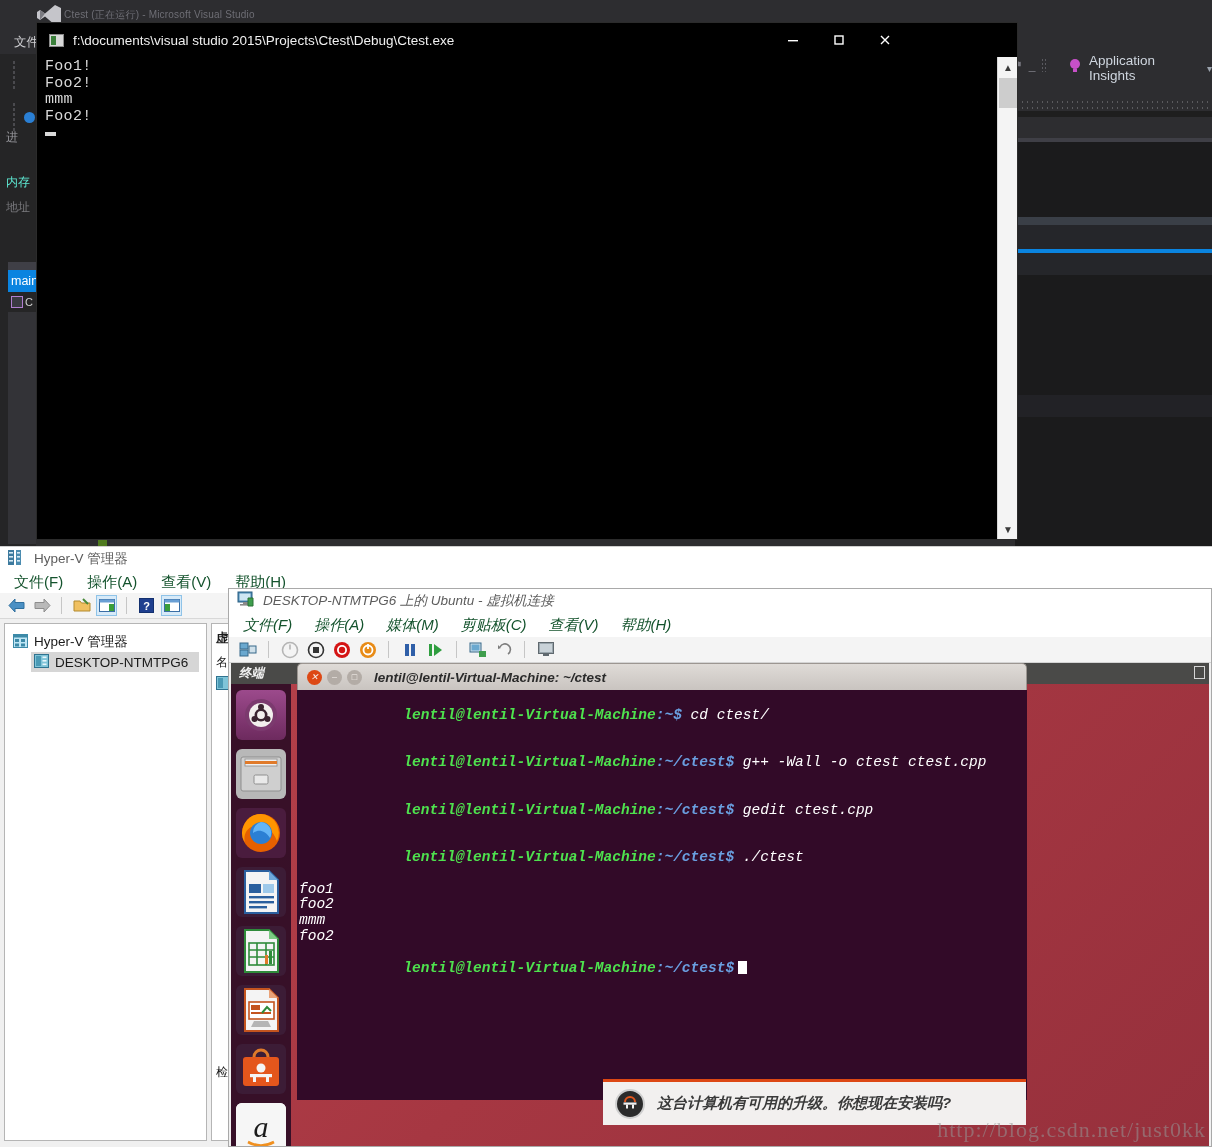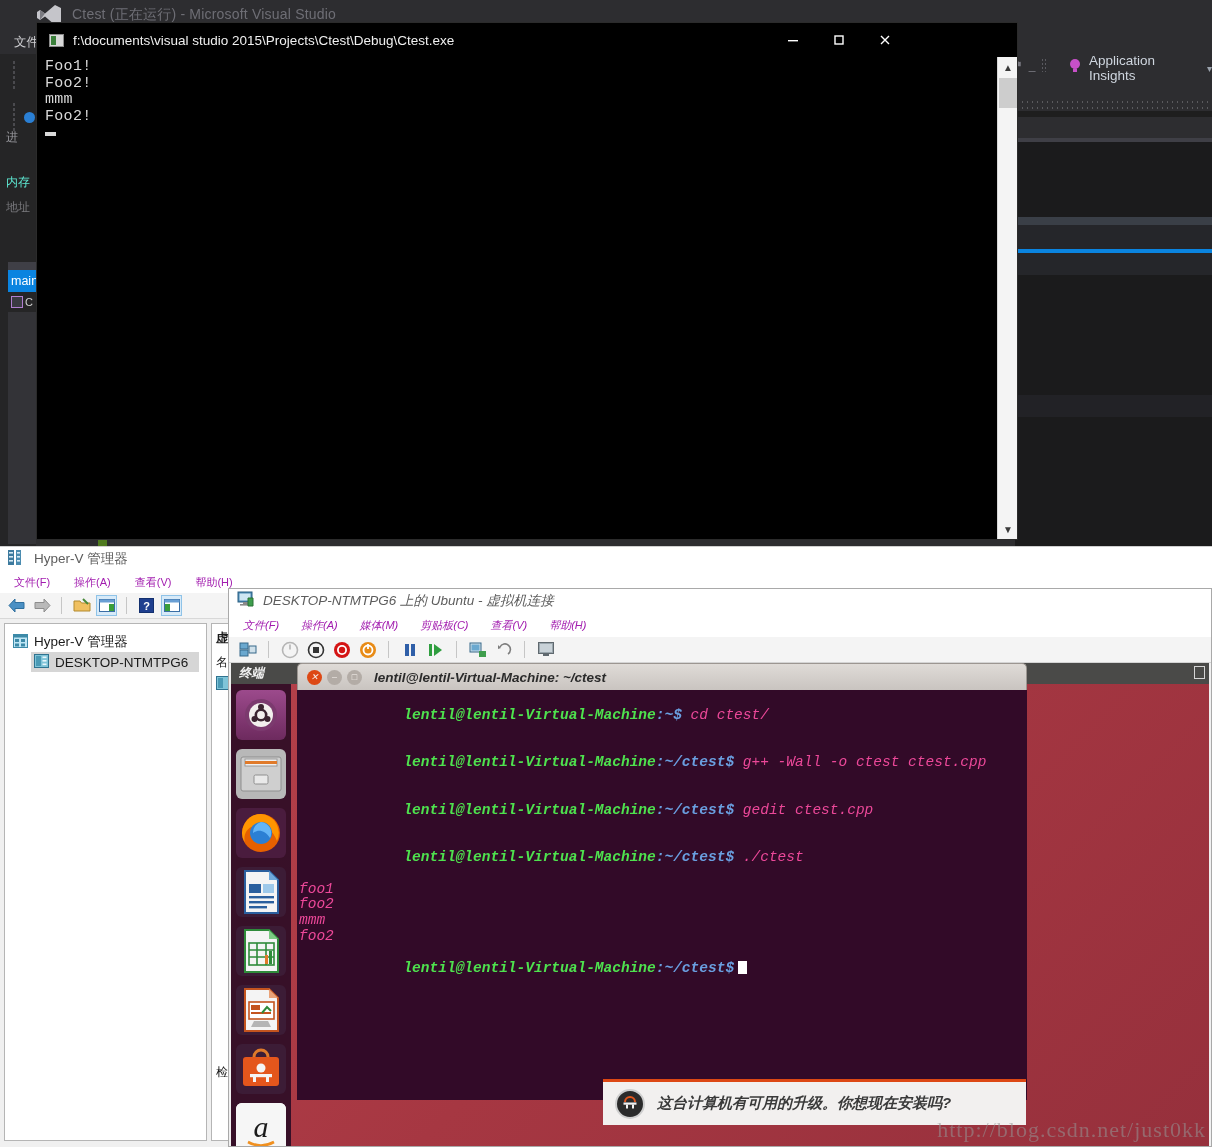--- a/index.html
+++ b/index.html
@@ -7,21 +7,21 @@
     font-family:"Liberation Sans", sans-serif; }
   #root { position:relative; width:1212px; height:1147px; }
 
   
   #vs-window { position:absolute; left:0; top:0; width:1212px; height:546px;
     background:#2d2d30; }
   #vs-titlebar { position:absolute; left:0; top:0; width:1212px; height:30px;
     background:#2d2d30; display:flex; align-items:center; }
   #vs-logo { width:26px; height:22px; margin-left:36px; position:relative; }
   #vs-logo svg { display:block; }
-  #vs-title { margin-left:10px; color:#6e6e75; font-size:14px; letter-spacing:.2px; }
+  #vs-title { margin-left:2px; color:#6e6e75; font-size:10px; letter-spacing:.2px; }
 
   #vs-menubar { position:absolute; left:0; top:30px; width:1212px; height:24px;
     background:#2d2d30; }
   #vs-menu-wen { position:absolute; left:14px; top:34px; color:#cfcfd2; font-size:12.5px; }
 
   #vs-left-rail { position:absolute; left:0; top:54px; width:36px; height:492px;
     background:#252526; }
   .vs-rail-label { position:absolute; left:6px; color:#9b9ba0; font-size:12px;
     white-space:nowrap; }
   #vs-rail-jin { top:75px; }
@@ -103,21 +103,21 @@
   #cs-down { position:absolute; left:0; bottom:0; }
 
   
   #hv-window { position:absolute; left:0; top:546px; width:1212px; height:601px;
     background:#f0f0f0; border-top:1px solid #cfcfcf; }
   #hv-titlebar { position:absolute; left:0; top:0; width:1212px; height:24px;
     background:#ffffff; display:flex; align-items:center; }
   #hv-title { margin-left:10px; color:#5d5d5d; font-size:13.5px; }
   #hv-menubar { position:absolute; left:0; top:24px; width:1212px; height:22px;
     background:#ffffff; display:flex; align-items:center; padding-left:14px; gap:24px; }
-  .hv-menu-item { color:#a21caf; font-size:11px; cursor:default; }
+  .hv-menu-item { color:#14532d; font-size:15px; cursor:default; }
   #hv-toolbar { position:absolute; left:0; top:46px; width:1212px; height:26px;
     background:#f4f4f4; border-bottom:1px solid #d8d8d8;
     display:flex; align-items:center; padding-left:6px; gap:4px; }
   .hv-tb-sep { width:1px; height:17px; background:#c6c6c6; margin:0 5px; }
   .hv-tb-btn { width:21px; height:21px; display:flex; align-items:center;
     justify-content:center; }
   .hv-tb-btn.sel { background:#d7eaf8; border:1px solid #8fc3e8; }
 
   #hv-tree { position:absolute; left:4px; top:76px; width:203px; height:518px;
     background:#ffffff; border:1px solid #b5b5b5; padding:8px 0 0 8px; }
@@ -174,21 +174,21 @@
   #wb-min { background:#b3aca6; }
   #wb-max { background:#b3aca6; }
   #term-title { flex:1; text-align:left; margin-left:12px; color:#2b2b2b;
     font-size:13.5px; font-weight:bold; }
   #term-body { position:absolute; left:0; top:27px; width:730px; height:410px;
     background:#320a28; padding:2px 0 0 2px; overflow:hidden; }
   .tline { font-family:"Liberation Mono", monospace; font-size:14.5px;
     line-height:15.8px; white-space:pre; color:#e6e6e6; }
   .t-user { color:#4ee24e; font-weight:bold; }
   .t-path { color:#6a9fe0; font-weight:bold; }
-  .t-plain { color:#ec4899; }
+  .t-plain { color:#ffffff; }
   #t-cursor { display:inline-block; width:9px; height:13px; background:#ffffff;
     vertical-align:-2px; margin-left:4px; }
 
   
   #ub-notify { position:absolute; left:372px; top:416px; width:423px; height:46px;
     background:#f2f0ef; border-top:3px solid #dd4814;
     display:flex; align-items:center; }
   #ub-notify-icon { margin-left:12px; width:30px; height:30px; border-radius:50%;
     background:#2b2b2b; border:2px solid #cfcfcf; flex:0 0 auto;
     display:flex; align-items:center; justify-content:center; }

